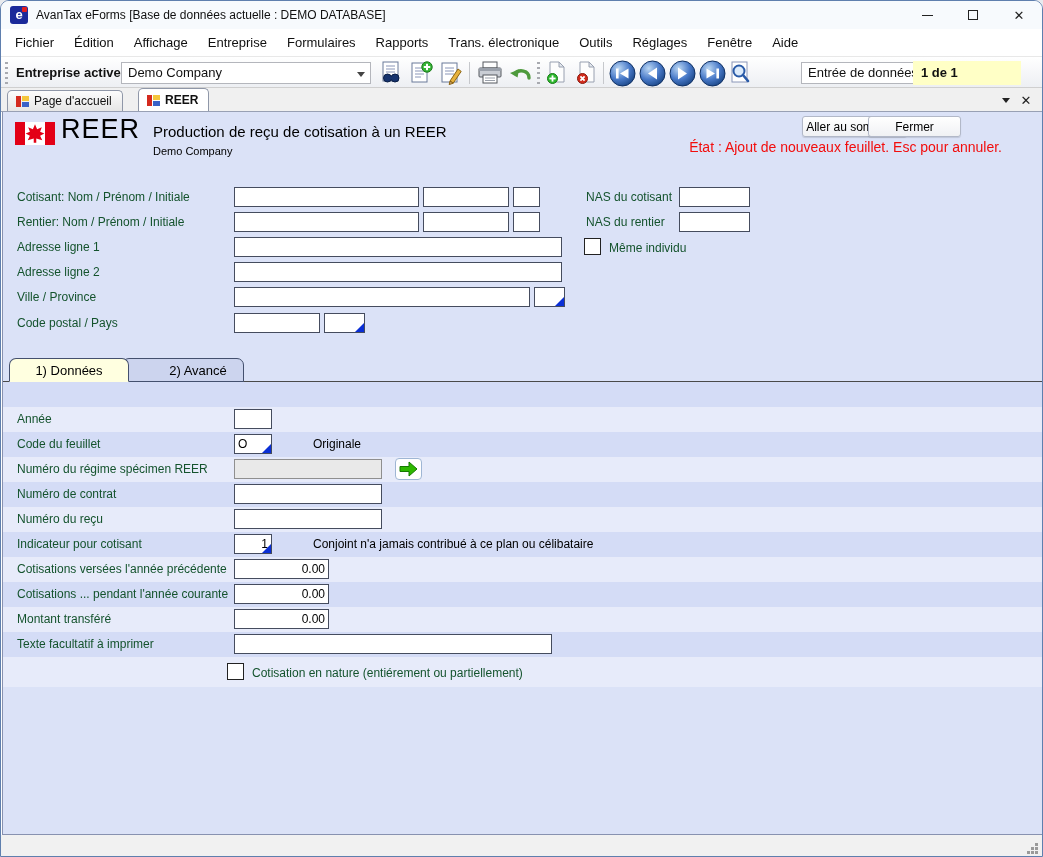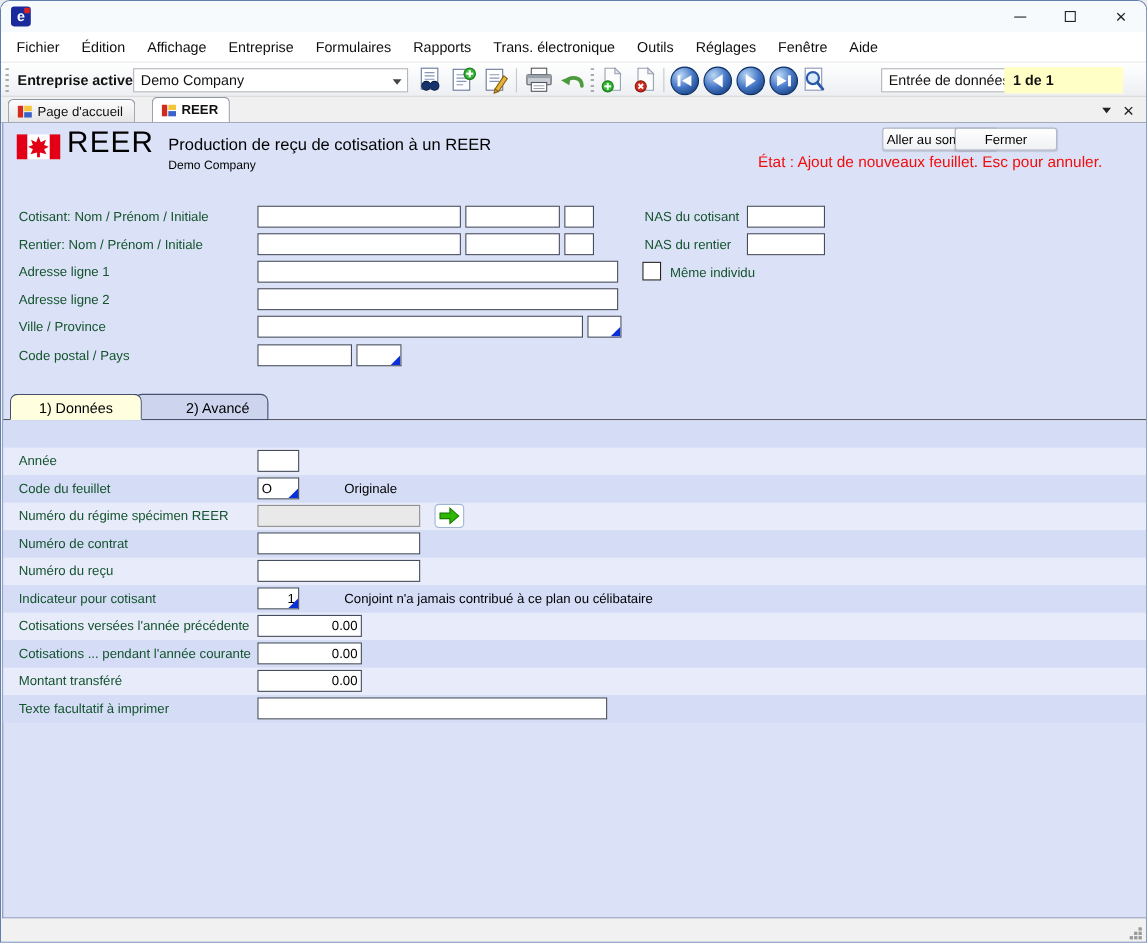--- a/index.html
+++ b/index.html
@@ -81,20 +81,21 @@
         <stop offset="55%" stop-color="#4879c8"></stop>
         <stop offset="100%" stop-color="#15407e"></stop>
     </radialGradient>
   </defs>
 </svg>
 
 <div class="window">
 
   <div class="titlebar">
     <div class="app-icon">e</div>
+    <div class="title-text">AvanTax eForms [Base de données actuelle : DEMO DATABASE]</div>
     <div class="win-controls">
       <div class="wc">
           <span class="min-glyph"></span>
         </div>
       <div class="wc">
           <span class="max-glyph"></span>
         </div>
       <div class="wc">
           <span>✕</span>
         </div>
@@ -363,20 +364,24 @@
       <div class="frow light">
         <div class="lbl">Montant transféré</div>
         <div class="fld right" style="left:231px;top:2px;width:95px">0.00</div>
       </div>
 
       <div class="frow dark">
         <div class="lbl">Texte facultatif à imprimer</div>
         <div class="fld" style="left:231px;top:2px;width:318px"></div>
       </div>
 
+      <div class="frow light" style="height:30px">
+        <div class="cb" style="left:224px;top:6px"></div>
+        <div class="lbl" style="left:249px;top:9px">Cotisation en nature (entiérement ou partiellement)</div>
+      </div>
     </div>
   </div>
 
   <div class="statusstrip">
     <svg class="resize-grip" width="13" height="13">
       <rect x="9" y="1" width="3" height="3" fill="#9a9a9a"></rect>
       <rect x="9" y="5" width="3" height="3" fill="#9a9a9a"></rect>
         <rect x="5" y="5" width="3" height="3" fill="#9a9a9a"></rect>
       <rect x="9" y="9" width="3" height="3" fill="#9a9a9a"></rect>
         <rect x="5" y="9" width="3" height="3" fill="#9a9a9a"></rect>

